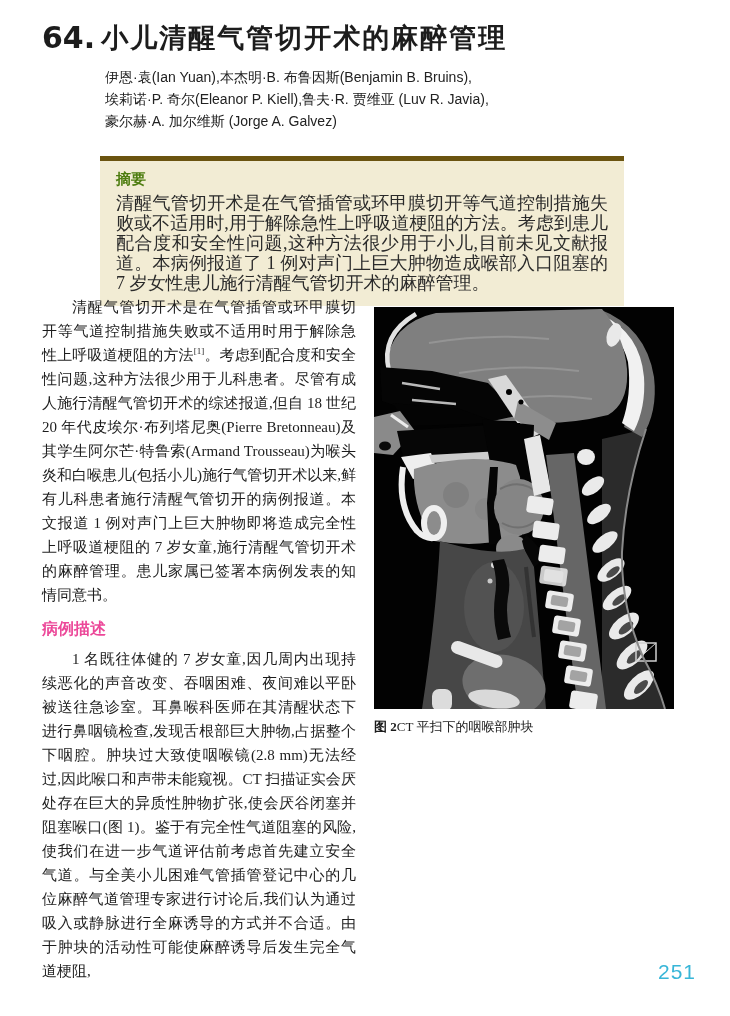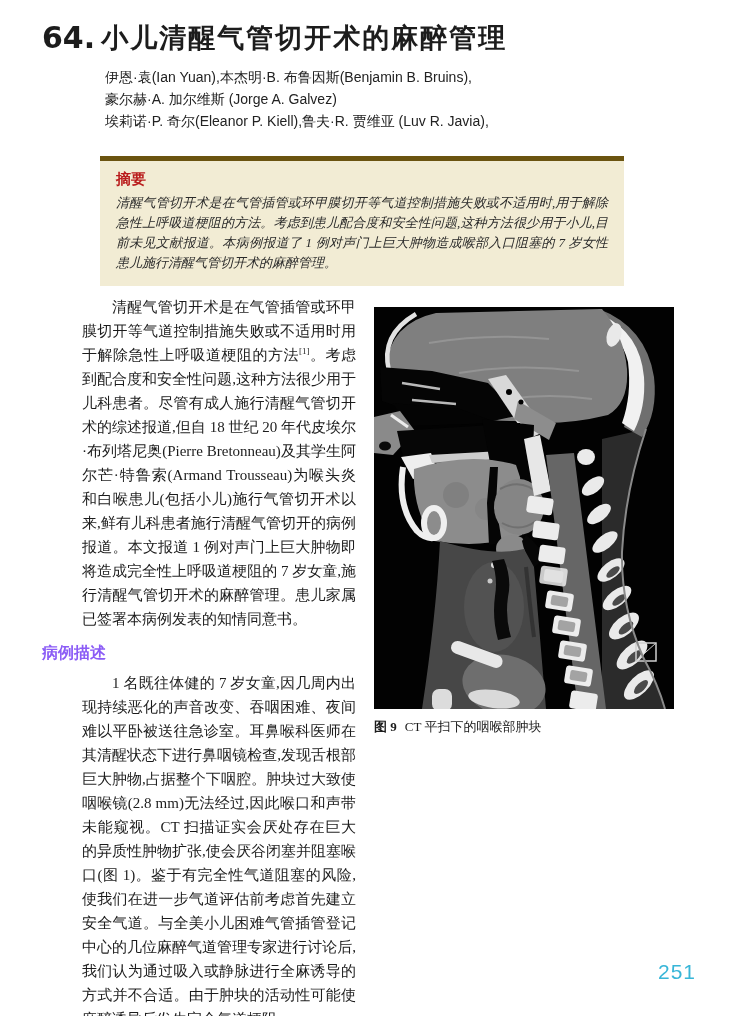--- a/index.html
+++ b/index.html
@@ -9,55 +9,55 @@
   }
   
   .chapter-title{position:absolute;left:42px;top:20px;white-space:nowrap;}
   .chapter-num{font-family:"DejaVu Sans","Liberation Sans",sans-serif;font-weight:bold;font-size:30px;vertical-align:-1px;}
   .chapter-name{font-weight:bold;font-size:27px;letter-spacing:2px;margin-left:6px;}
   .authors{position:absolute;left:105px;top:66px;font-family:"Liberation Sans","DejaVu Sans",sans-serif;
     font-size:14px;line-height:22px;color:#222;}
   
   .abstract{position:absolute;left:100px;top:156px;width:524px;box-sizing:border-box;
     background:#f2ecd4;border-top:5px solid #6b5410;padding:9px 16px 13px 16px;}
-  .abstract-label{font-family:"Liberation Sans","DejaVu Sans",sans-serif;font-weight:bold;font-size:15px;color:#b91c1c;}
-  .abstract-text{margin:4px 0 0 0;font-style:italic;font-size:13px;line-height:20px;
+  .abstract-label{font-family:"Liberation Sans","DejaVu Sans",sans-serif;font-weight:bold;font-size:15px;color:#4d7c0f;}
+  .abstract-text{margin:4px 0 0 0;font-size:18px;line-height:20px;
     text-align:justify;color:#2a2a2a;}
   
   .col{position:absolute;top:295px;width:314px;}
   .col-left{left:42px;}
   .col-right{left:374px;}
   .body-par{margin:0;font-size:15px;line-height:24px;text-align:justify;}
-  .indent{text-indent:2em;margin-left:40px;}
+  .indent{text-indent:2em;}
   .ref-sup{font-size:9px;vertical-align:super;line-height:0;}
   .section-head{margin:12px 0 7px 0;font-family:"Liberation Sans","DejaVu Sans",sans-serif;
-    font-weight:bold;font-size:16px;color:#8b5cf6;}
+    font-weight:bold;font-size:16px;color:#ec4899;}
   
   .figure{margin:12px 0 0 0;}
   .figure svg{display:block;background:#000;}
   .fig-caption{margin-top:9px;font-size:13px;color:#1c1c1c;}
   .fig-label{font-weight:bold;}
-  .fig-text{margin-left:8px;}
+  .fig-text{margin-left:0;}
   
   .page-num{position:absolute;left:638px;top:960px;font-family:"Liberation Sans","DejaVu Sans",sans-serif;
     font-size:21px;color:#38b6d8;letter-spacing:1px;margin-left:20px;}
 </style>
 </head>
 <body>
 
 <div class="page">
 
   <div class="chapter-title">
     <span class="chapter-num">64.</span><span class="chapter-name">小儿清醒气管切开术的麻醉管理</span>
   </div>
 
   <div class="authors">
     <div>伊恩·袁(Ian Yuan),本杰明·B. 布鲁因斯(Benjamin B. Bruins),</div>
+    <div>埃莉诺·P. 奇尔(Eleanor P. Kiell),鲁夫·R. 贾维亚 (Luv R. Javia),</div>
     <div>豪尔赫·A. 加尔维斯 (Jorge A. Galvez)</div>
-    <div>埃莉诺·P. 奇尔(Eleanor P. Kiell),鲁夫·R. 贾维亚 (Luv R. Javia),</div>
   </div>
 
   <div class="abstract">
     <div class="abstract-label">摘要</div>
     <p class="abstract-text">清醒气管切开术是在气管插管或环甲膜切开等气道控制措施失败或不适用时,用于解除急性上呼吸道梗阻的方法。考虑到患儿配合度和安全性问题,这种方法很少用于小儿,目前未见文献报道。本病例报道了 1 例对声门上巨大肿物造成喉部入口阻塞的 7 岁女性患儿施行清醒气管切开术的麻醉管理。</p>
   </div>
 
   <div class="col col-left">
     <p class="body-par indent"><span>清醒气管切开术是在气管插管或环甲膜切开等气道控制措施失败或不适用时用于解除急性上呼吸道梗阻的方法</span><span class="ref-sup">[1]</span><span>。考虑到配合度和安全性问题,这种方法很少用于儿科患者。尽管有成人施行清醒气管切开术的综述报道,但自 18 世纪 20 年代皮埃尔·布列塔尼奥(Pierre Bretonneau)及其学生阿尔芒·特鲁索(Armand Trousseau)为喉头炎和白喉患儿(包括小儿)施行气管切开术以来,鲜有儿科患者施行清醒气管切开的病例报道。本文报道 1 例对声门上巨大肿物即将造成完全性上呼吸道梗阻的 7 岁女童,施行清醒气管切开术的麻醉管理。患儿家属已签署本病例发表的知情同意书。</span></p>
     <h3 class="section-head">病例描述</h3>
@@ -169,20 +169,20 @@
           <ellipse cx="260" cy="350" rx="9" ry="4" transform="rotate(-42 260 350)"></ellipse>
           <ellipse cx="267" cy="380" rx="9" ry="4" transform="rotate(-44 267 380)"></ellipse>
         </g>
 
         <rect x="262" y="336" width="20" height="18" fill="none" stroke="#cfcfcf" stroke-width="1.5"></rect>
         <path d="M262,354 L282,336" stroke="#cfcfcf" stroke-width="1"></path>
 
         <path d="M272,122 Q251,185 248,245 Q247,300 269,350 Q284,377 291,402" stroke="#8a8a8a" stroke-width="2" fill="none"></path>
       </svg>
       <figcaption class="fig-caption">
-        <span class="fig-label">图 9</span><span class="fig-text">CT 平扫下的咽喉部肿块</span>
+        <span class="fig-label">图 2</span><span class="fig-text">CT 平扫下的咽喉部肿块</span>
       </figcaption>
     </figure>
   </div>
 
   <div class="page-num">251</div>
 
 </div>
 
 </body></html>

